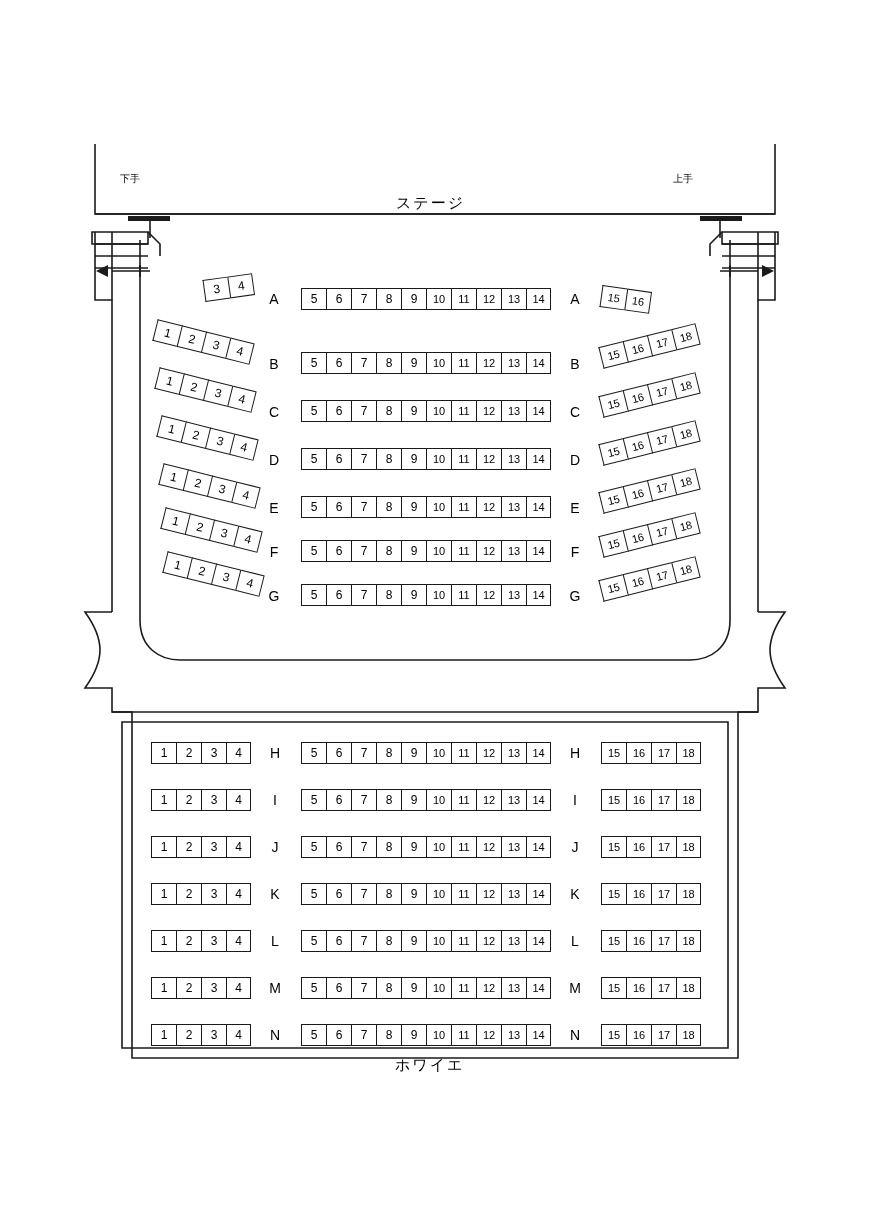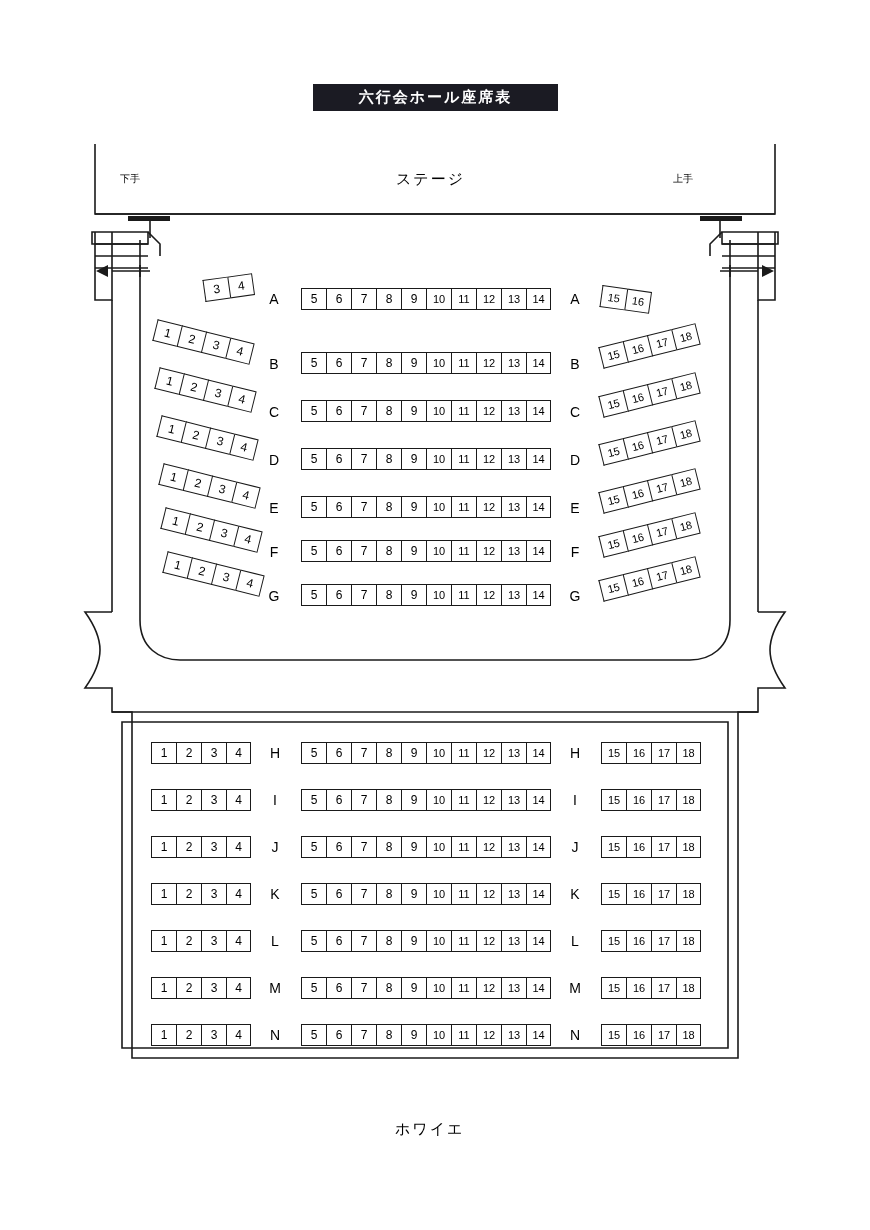--- a/index.html
+++ b/index.html
@@ -50,20 +50,21 @@
 
   
   .lbl {
     position: absolute;
     font-size: 10px;
     white-space: nowrap;
   }
   .lbl-stage {
     font-size: 15px;
     letter-spacing: 2px;
+    margin-top: 24px;
   }
 
   
   .seat-row {
     position: absolute;
     display: flex;
     height: 22px;
   }
   .seat {
     width: 25px;
@@ -93,23 +94,20 @@
   
   .tilt {
     transform-origin: left center;
   }
 </style>
 </head>
 <body>
 
 <div id="page">
 
-  <div id="title-banner">
-    <span class="title-text">六行会ホール座席表</span>
-  </div>
 
   <svg id="outline" viewBox="0 0 870 1230" xmlns="http://www.w3.org/2000/svg">
     <g fill="none" stroke="#1a1a1a" stroke-width="1.6">
 
       <path d="M95 144 L95 214 L775 214 L775 144"></path>
       <line x1="95" y1="214" x2="775" y2="214"></line>
 
       <rect x="128" y="216" width="42" height="5" fill="#1a1a1a" stroke="none"></rect>
       <rect x="700" y="216" width="42" height="5" fill="#1a1a1a" stroke="none"></rect>
       <path d="M150 221 L150 238"></path>
@@ -151,21 +149,21 @@
     <g fill="#1a1a1a" stroke="none">
 
       <polygon points="96,271 108,265 108,277"></polygon>
       <polygon points="774,271 762,265 762,277"></polygon>
     </g>
   </svg>
 
   <div class="lbl" style="left:120px; top:172px;">下手</div>
   <div class="lbl lbl-stage" style="left:396px; top:170px;">ステージ</div>
   <div class="lbl" style="left:673px; top:172px;">上手</div>
-  <div class="lbl lbl-stage" style="left:395px; top:1120px;">ホワイエ</div>
+  <div class="lbl lbl-stage" style="left:395px; top:1032px;">ホワイエ</div>
 
   <div class="seat-row tilt" style="left:204px; top:280px; transform: rotate(-8deg);">
     <div class="seat">3</div>
     <div class="seat">4</div>
   </div>
   <div class="row-letter" style="left:265px; top:291px;">A</div>
   <div class="seat-row" style="left:301px; top:288px;">
     <div class="seat">5</div>
     <div class="seat">6</div>
     <div class="seat">7</div>

